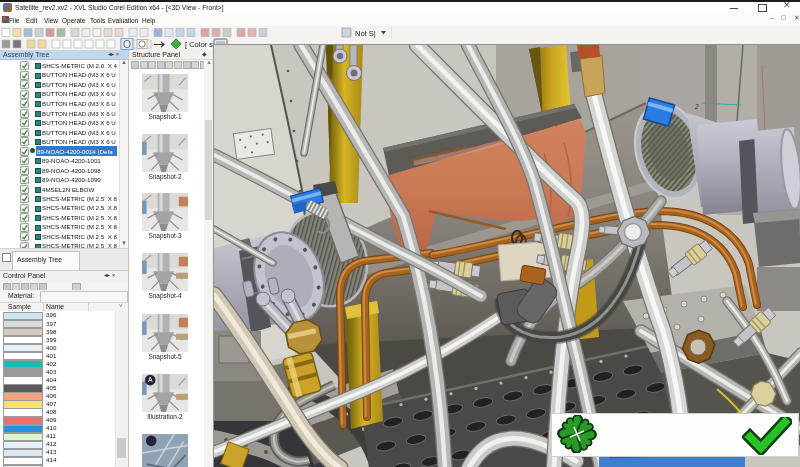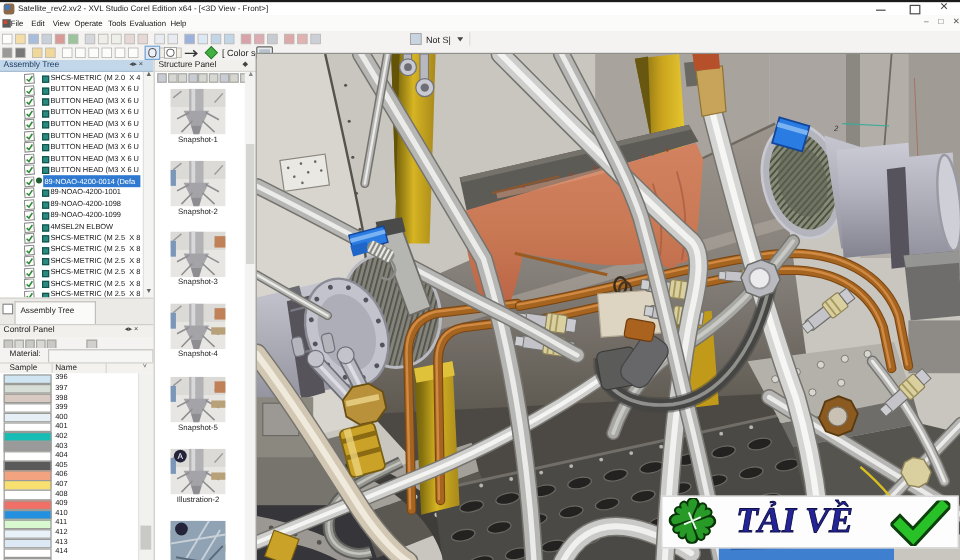--- a/index.html
+++ b/index.html
@@ -910,17 +910,16 @@
 <div class="abs" style="left:551px;top:413px;width:246px;height:42px;background:#fdfdfd;border:1px solid #d0d0d0;"></div>
 <svg class="abs" style="left:557px;top:415px;" width="40" height="38" viewBox="0 0 40 38">
 <g stroke="#093509" stroke-width="1.6" fill="#279a27">
 <path d="M20 19 C14 13 6 14 6 9 C6 4 12 3 15 6 C14 2 19 0 21 4 C23 0 28 2 27 6 C30 3 36 5 35 10 C34 15 26 13 20 19 Z" transform="rotate(45 20 19)"></path>
 <path d="M20 19 C14 13 6 14 6 9 C6 4 12 3 15 6 C14 2 19 0 21 4 C23 0 28 2 27 6 C30 3 36 5 35 10 C34 15 26 13 20 19 Z" transform="rotate(135 20 19)"></path>
 <path d="M20 19 C14 13 6 14 6 9 C6 4 12 3 15 6 C14 2 19 0 21 4 C23 0 28 2 27 6 C30 3 36 5 35 10 C34 15 26 13 20 19 Z" transform="rotate(225 20 19)"></path>
 <path d="M20 19 C14 13 6 14 6 9 C6 4 12 3 15 6 C14 2 19 0 21 4 C23 0 28 2 27 6 C30 3 36 5 35 10 C34 15 26 13 20 19 Z" transform="rotate(315 20 19)"></path>
 </g>
 <path d="M20 19 L17 12 M20 19 L27 16 M20 19 L23 26 M20 19 L13 22" stroke="#e8f8e8" stroke-width="1.6"></path>
 </svg>
-<div class="abs tx" style="left:597px;top:416px;width:130px;text-align:center;font-family:'Liberation Serif',serif;font-weight:bold;font-style:italic;font-size:30px;line-height:36px;color:#24249a;-webkit-text-stroke:0.8px #10104a;">TẢI VỀ</div>
 <svg class="abs" style="left:742px;top:417px;" width="50" height="38" viewBox="0 0 50 38">
 <path d="M8 20 L19 31 L43 5" fill="none" stroke="#0c400c" stroke-width="13" stroke-linecap="square"></path>
 <path d="M8 20 L19 31 L43 5" fill="none" stroke="#28c228" stroke-width="8" stroke-linecap="square"></path>
 </svg>
 </div>
 </body></html>

